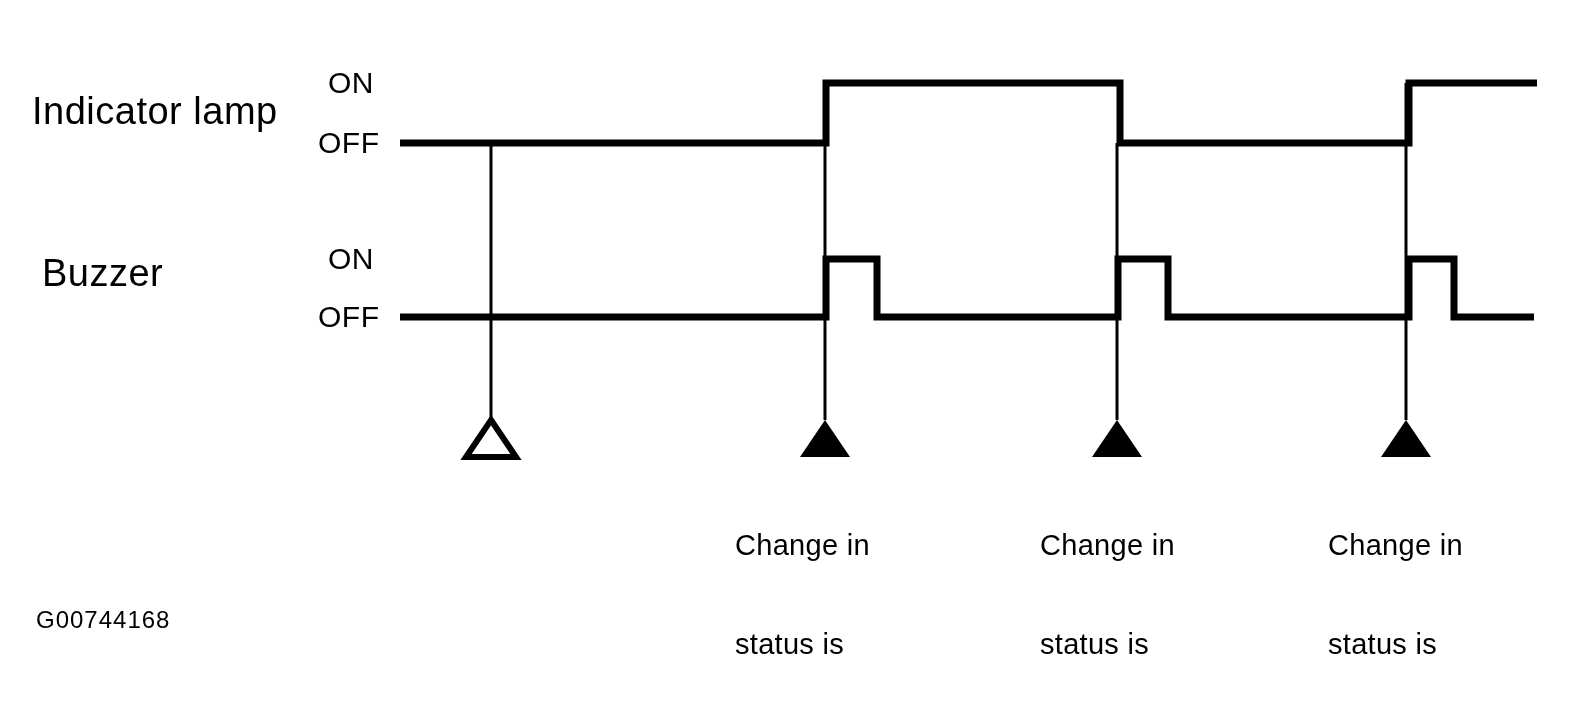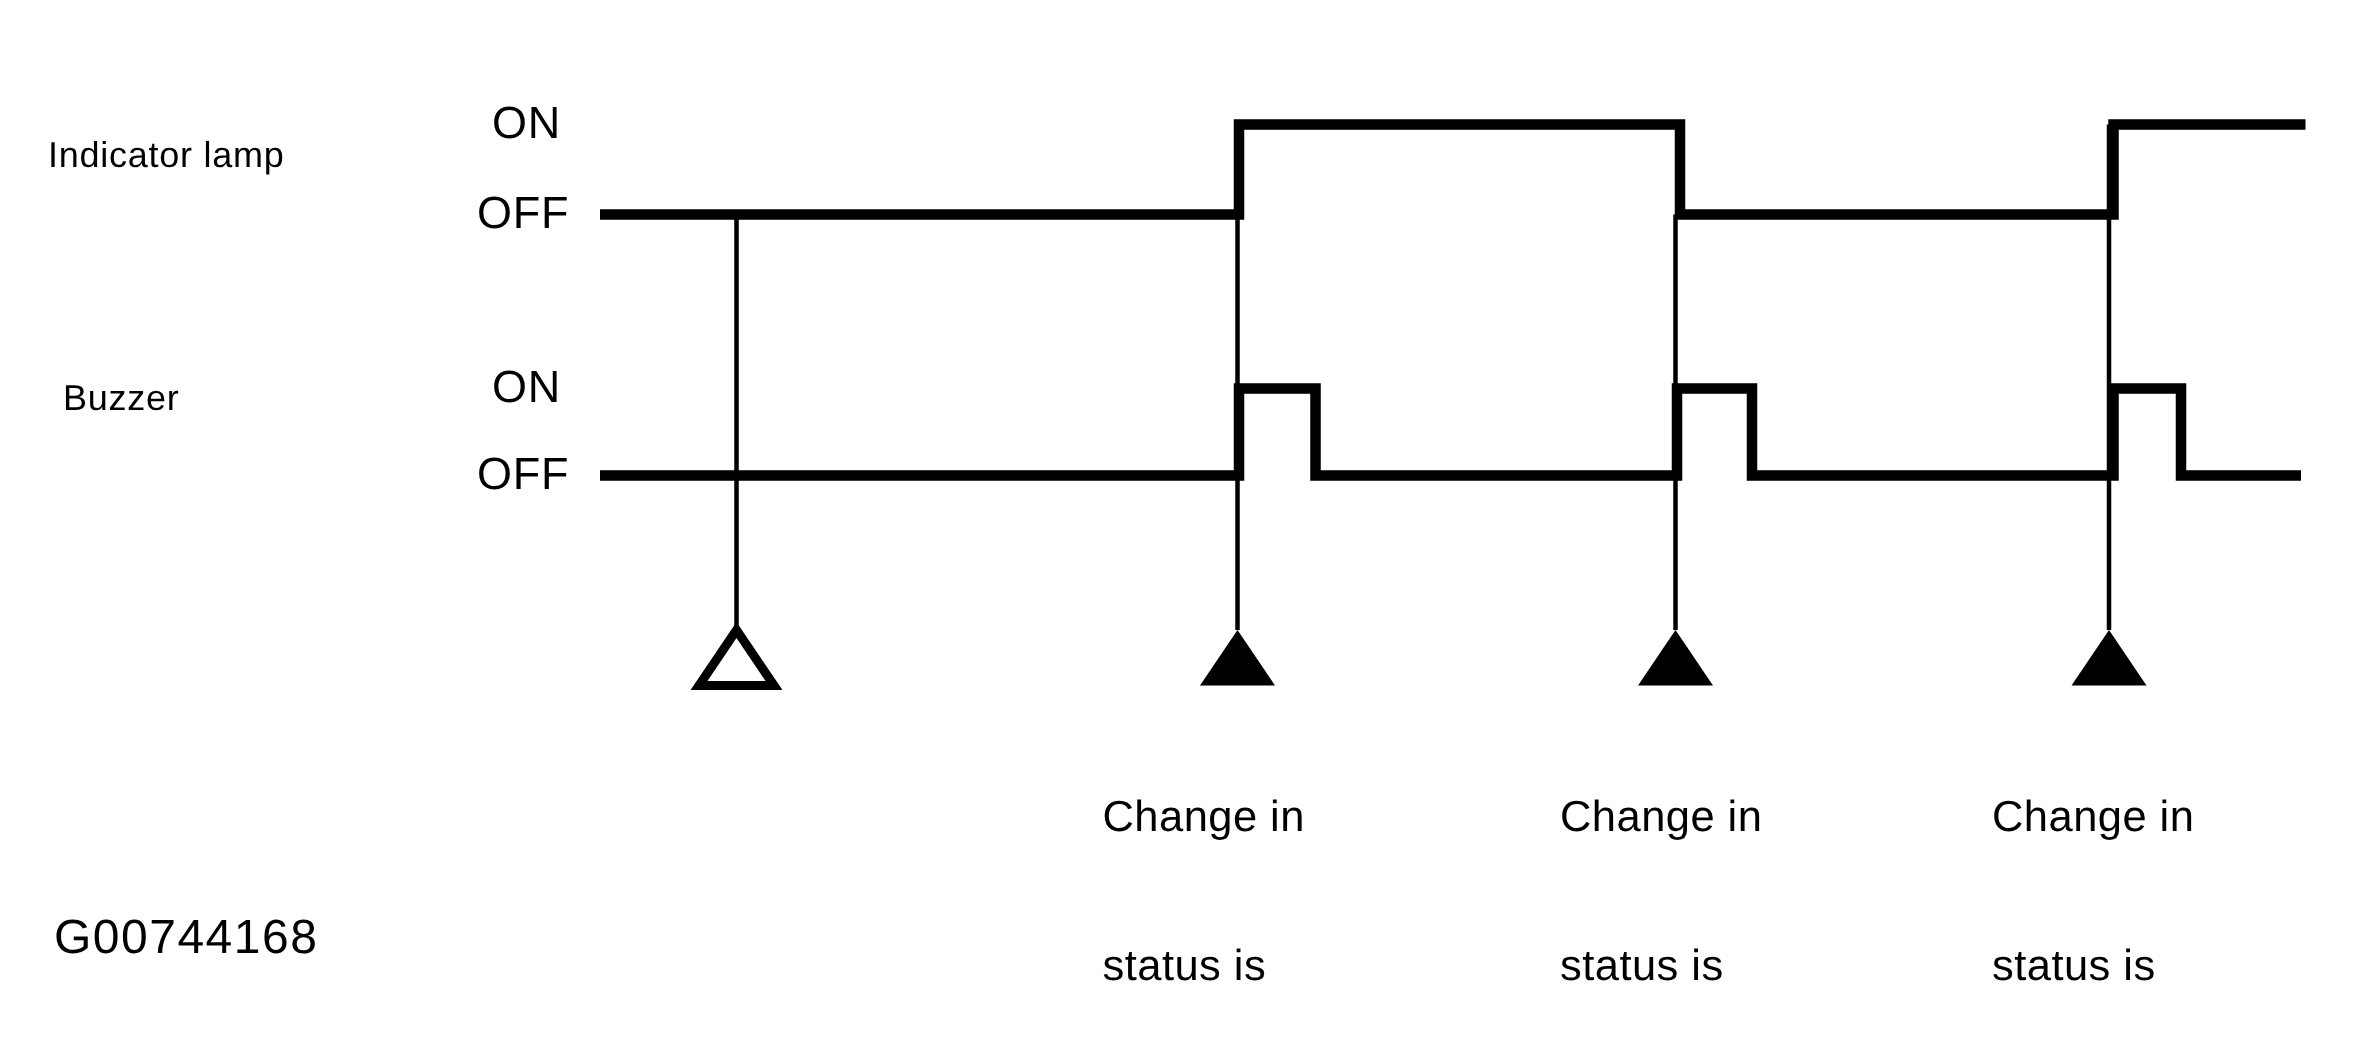--- a/index.html
+++ b/index.html
@@ -25,38 +25,38 @@
     width: 1574px;
     height: 708px;
   }
   .txt {
     position: absolute;
     white-space: pre;
     line-height: 1.0;
     color: #000000;
   }
   .row-label {
-    font-size: 24px;
+    font-size: 38px;
     letter-spacing: 0.5px;
   }
   .state-label {
     font-size: 30px;
     letter-spacing: 0.5px;
   }
   .caption {
     font-size: 29px;
     letter-spacing: 0.3px;
   }
   .caption .cap-line {
     display: block;
     white-space: pre;
     margin-bottom: 12px;
   }
   .figure-id {
-    font-size: 32px;
+    font-size: 24px;
     letter-spacing: 1px;
   }
 </style>
 </head>
 <body>
 
 <div id="page">
 
   <svg class="diagram" viewBox="0 0 1574 708">
 

